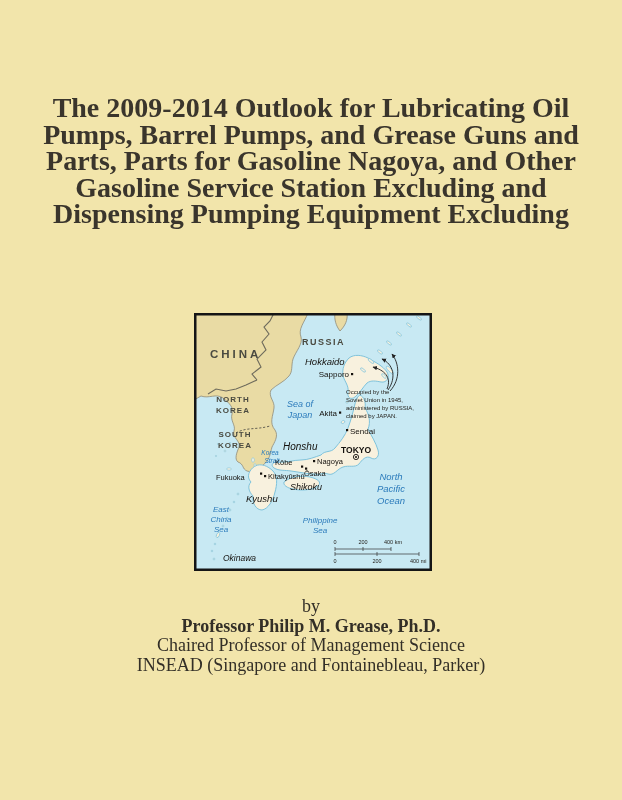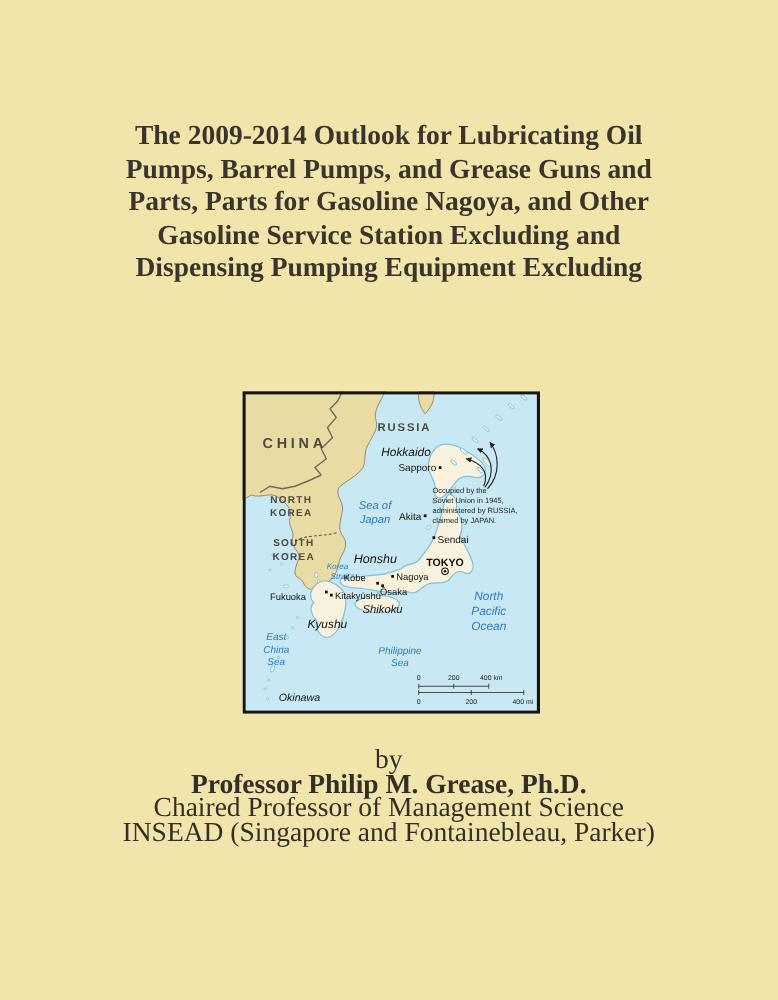--- a/index.html
+++ b/index.html
@@ -4,26 +4,26 @@
 <style>
   html,body{margin:0;padding:0;}
   body{
     width:622px;height:800px;position:relative;overflow:hidden;
     background:#F2E5AB;
     font-family:"Liberation Serif", serif;
   }
   .title{
     position:absolute;top:95px;left:30px;right:30px;
     text-align:center;color:#3A352C;
-    font-weight:bold;font-size:22px;line-height:26.5px;
+    font-weight:bold;font-size:28px;line-height:26.5px;
   }
   .byline{
     position:absolute;top:597px;left:20px;right:20px;
     text-align:center;color:#332F27;
-    font-size:22px;line-height:19.5px;
+    font-size:18px;line-height:19.5px;
   }
   .byline .author{font-weight:bold;}
   .map-frame{
     position:absolute;top:313px;left:194px;width:238px;height:258px;
   }
   svg text{font-family:"Liberation Sans", sans-serif;}
   .country-lbl{fill:#4A4A40;font-weight:bold;}
   .water-lbl{fill:#2B7BBB;font-style:italic;}
   .island-lbl{fill:#14110D;font-style:italic;}
   .city-lbl{fill:#14110D;}

